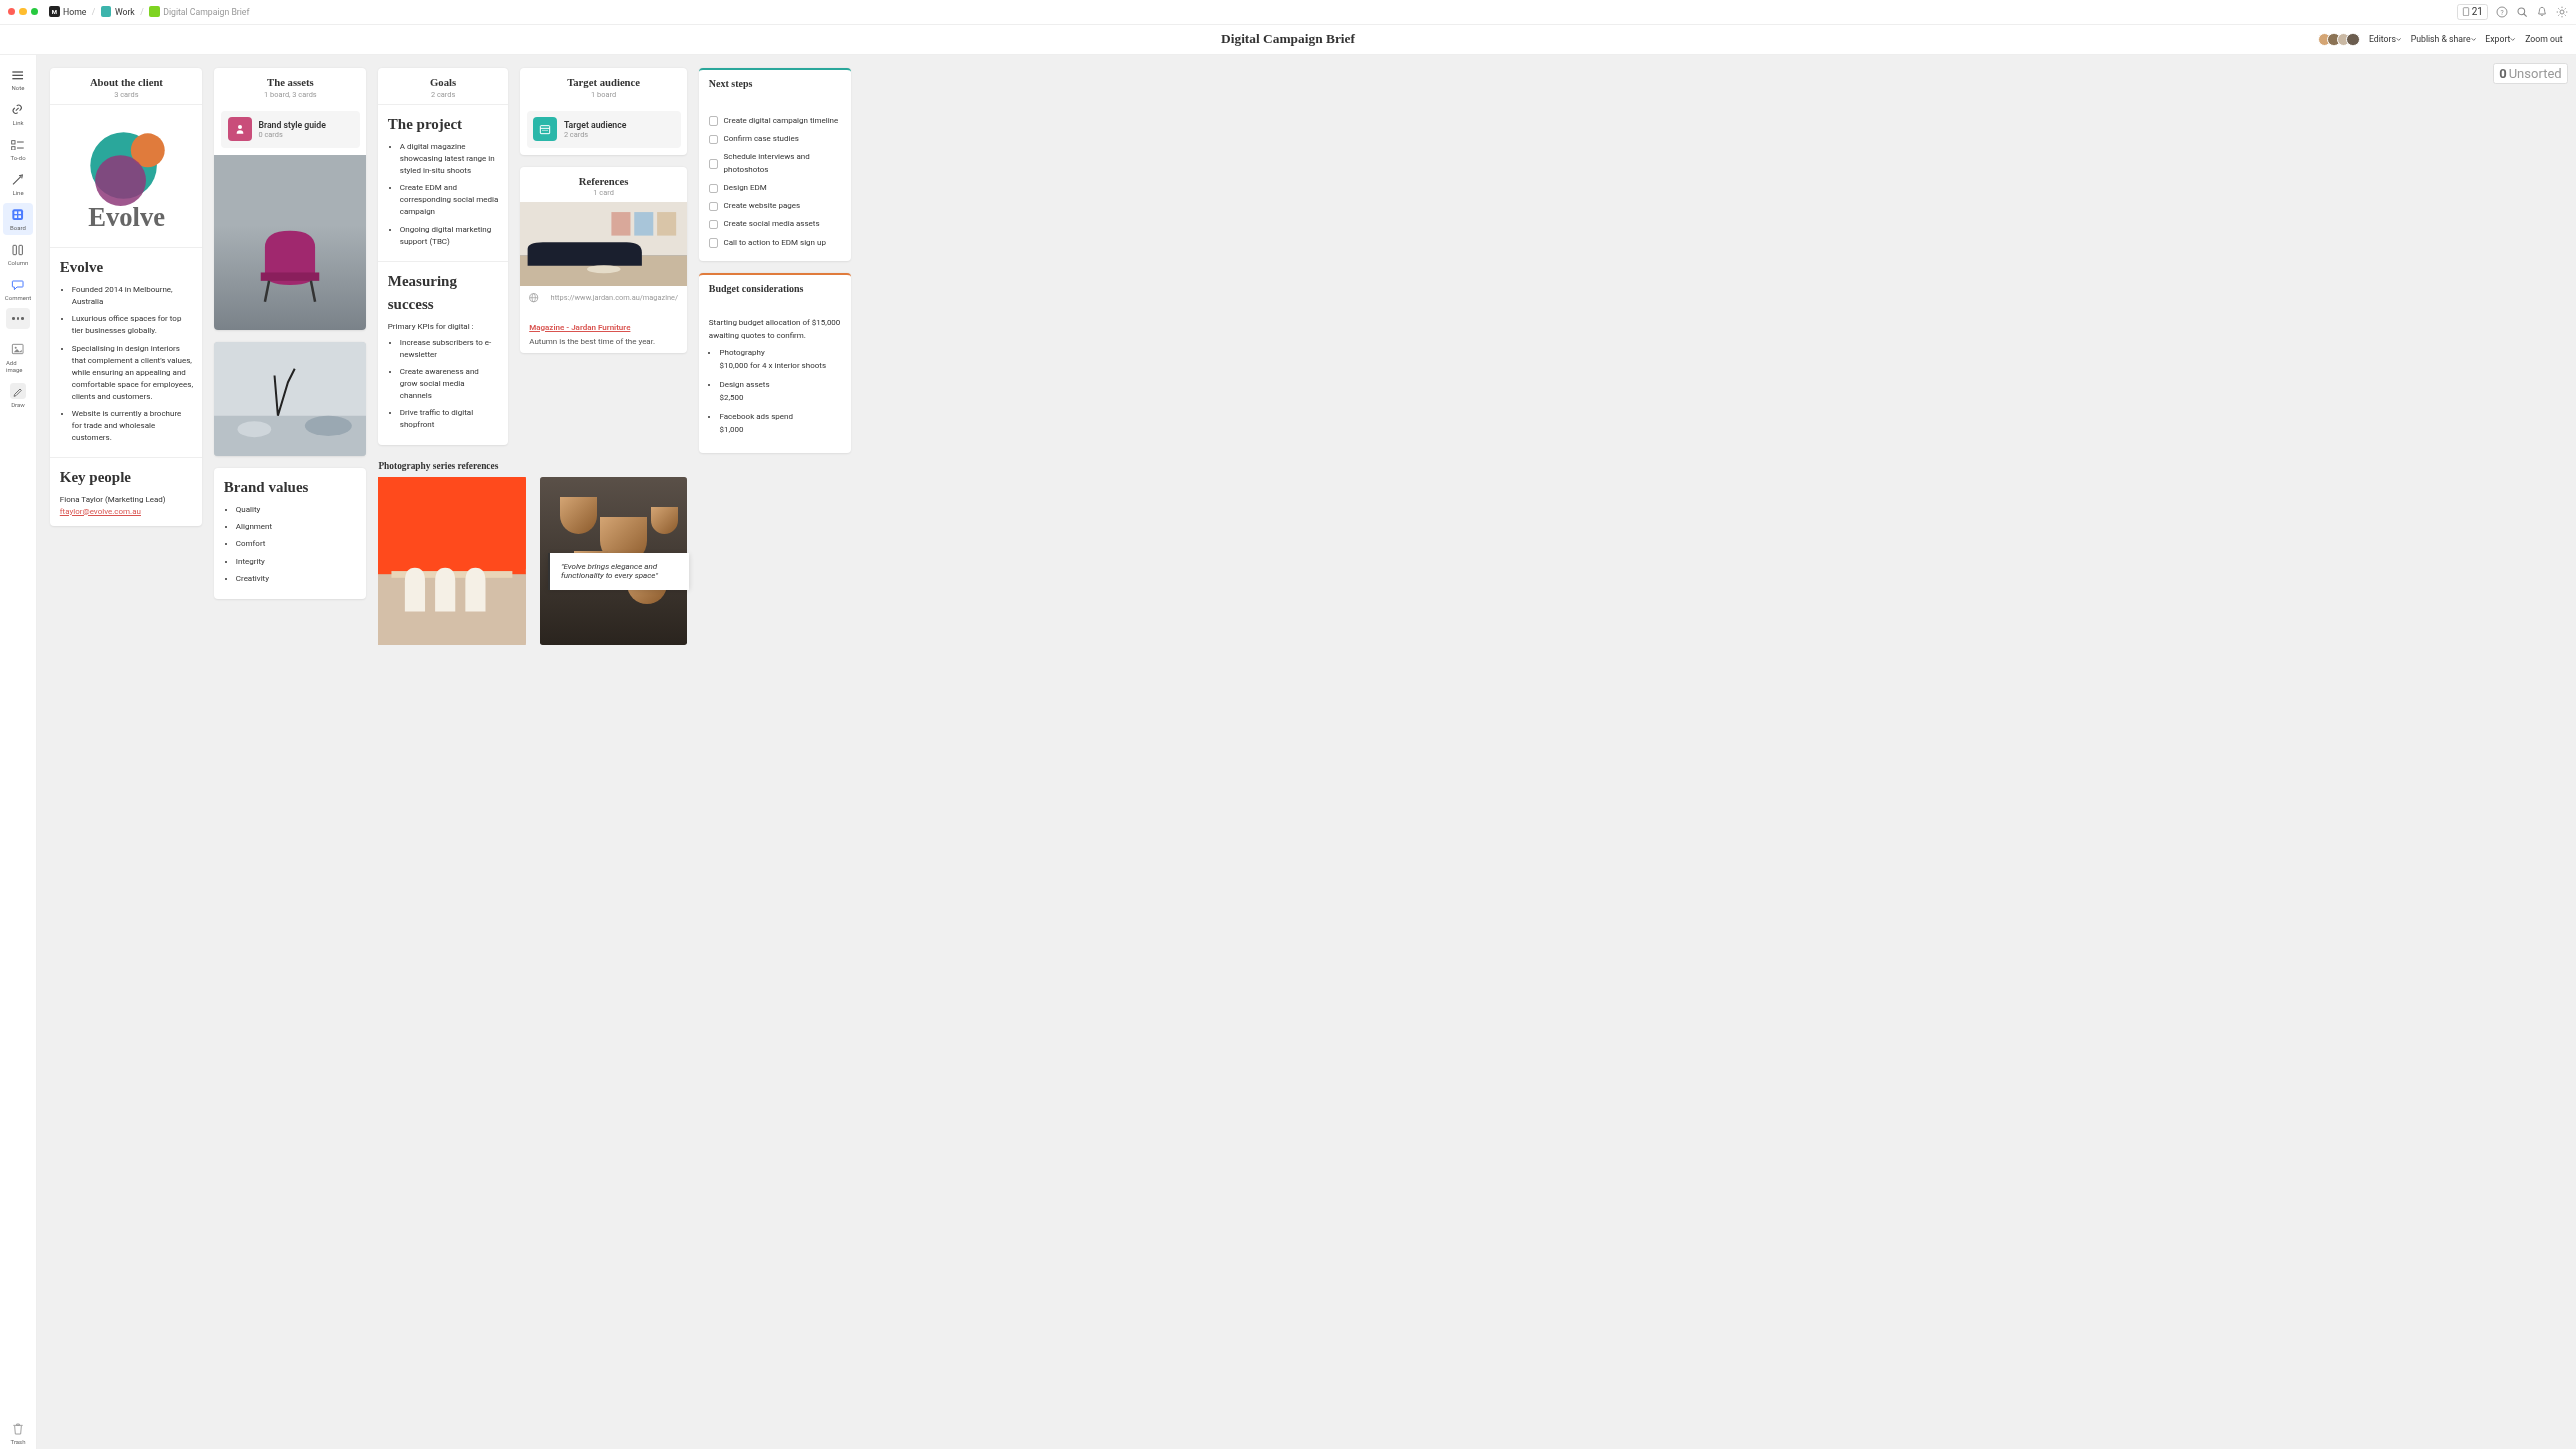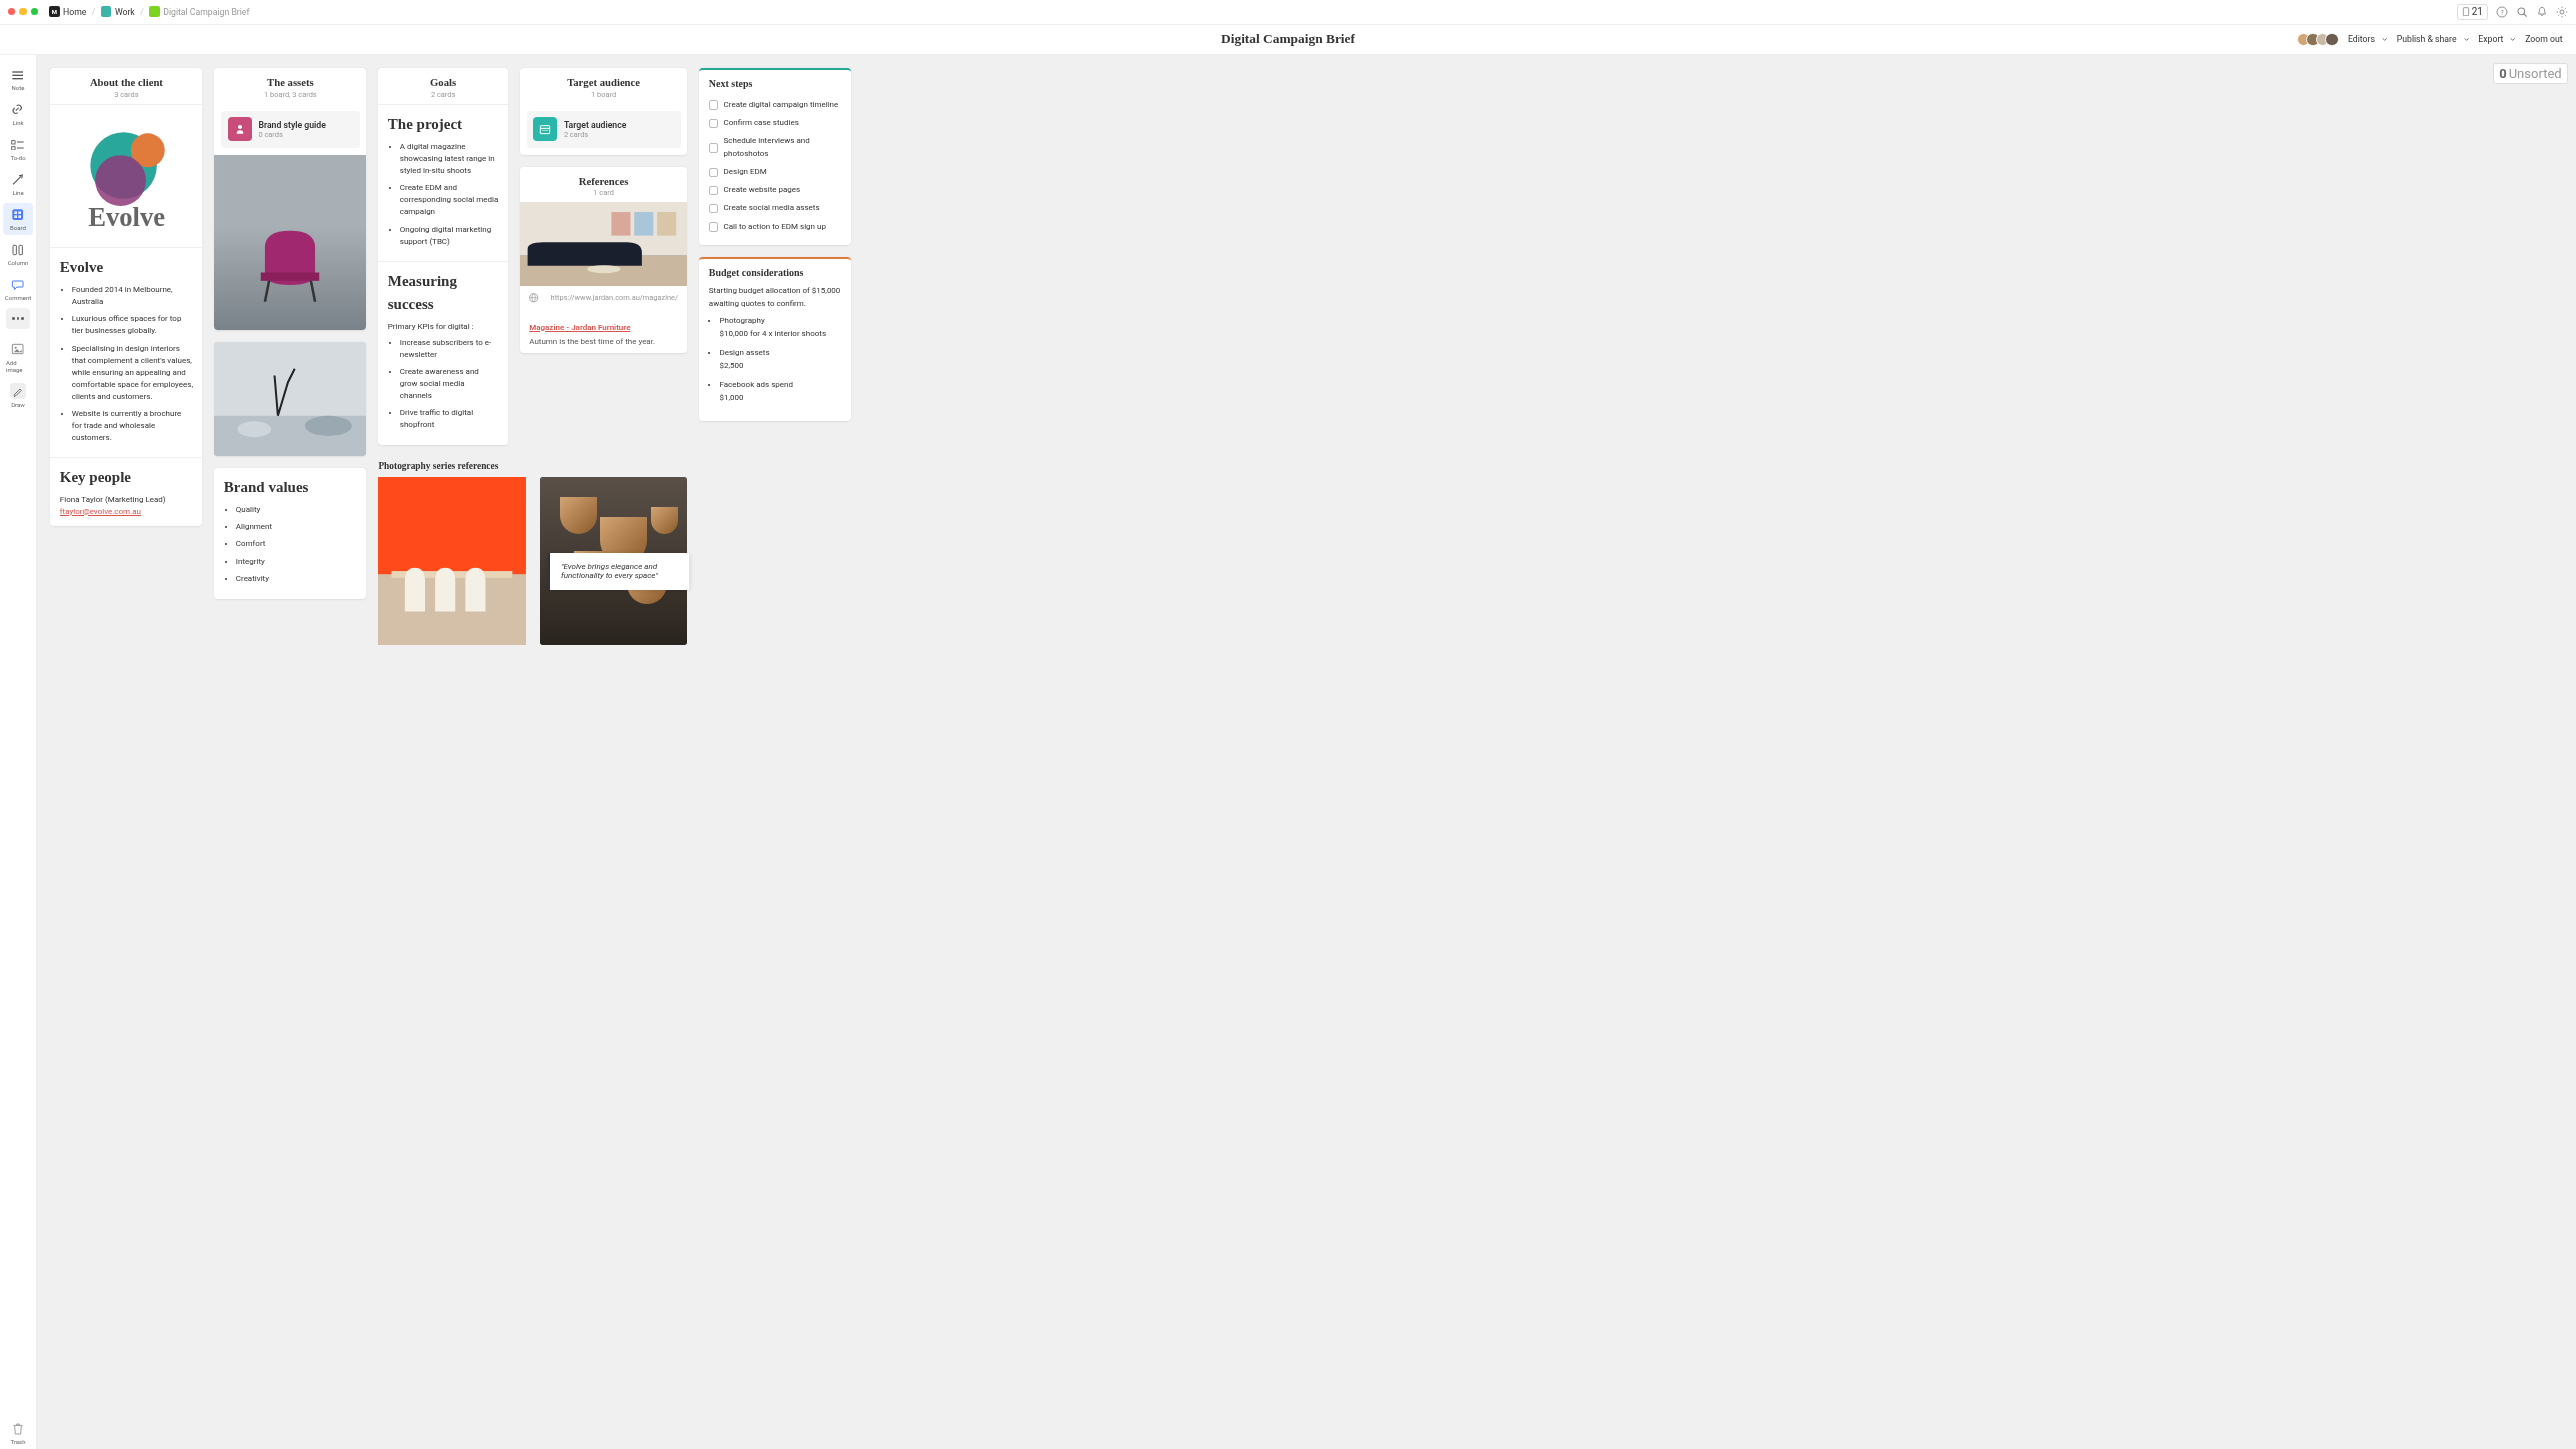--- a/index.html
+++ b/index.html
@@ -13,21 +13,21 @@
 .bc-badge { width: 10.7px; height: 10.7px; border-radius: 2px; display: flex; align-items: center; justify-content: center; font-size: 6px; color: #fff; font-weight: bold; }
 .bc-sep { color: #ccc; }
 .chrome-right { margin-left: auto; display: flex; align-items: center; gap: 8px; }
 .pill { display: flex; align-items: center; gap: 2px; border: 0.7px solid #ddd; border-radius: 2.7px; padding: 1.3px 4px; font-size: 10px; }
 
 .header { display: flex; align-items: center; padding: 6.7px 13.4px; background: #fff; border-bottom: 0.7px solid #eee; }
 .header-title { flex: 1; text-align: center; font-family: Georgia, serif; font-weight: bold; font-size: 13.4px; }
 .header-right { display: flex; align-items: center; gap: 9.4px; position: absolute; right: 13.4px; }
 .avatars { display: flex; }
 .avatar { width: 13.4px; height: 13.4px; border-radius: 50%; border: 1.3px solid #fff; margin-left: -4px; }
-.dropdown { display: flex; align-items: center; gap: 7px; font-size: 8.7px; cursor: pointer; }
+.dropdown { display: flex; align-items: center; gap: 0; font-size: 8.7px; cursor: pointer; }
 
 .main { display: flex; height: calc(100vh - 47px); }
 .sidebar { width: 37px; background: #fff; border-right: 0.7px solid #eee; display: flex; flex-direction: column; align-items: center; padding: 8px 0; gap: 2.7px; }
 .tool { display: flex; flex-direction: column; align-items: center; gap: 1.3px; padding: 4px 2.7px; border-radius: 4px; cursor: pointer; font-size: 6px; color: #666; width: 29.5px; }
 .tool.active { background: #e8f0ff; }
 .tool-icon { width: 16px; height: 16px; display: flex; align-items: center; justify-content: center; }
 .tool-dots { display: flex; gap: 2px; padding: 5.4px; }
 .tool-dots span { width: 2.7px; height: 2.7px; background: #666; border-radius: 50%; }
 .trash { margin-top: auto; }
 
@@ -71,21 +71,21 @@
 .quote-box { position: absolute; top: 45%; left: 55%; background: #fff; padding: 9.4px 10.7px; font-size: 8px; font-style: italic; box-shadow: 0 1.3px 5.4px rgba(0,0,0,0.15); width: 141px; border-left: 2px solid #333; z-index: 5; }
 
 .ref-text { padding: 6.7px 9.4px; font-size: 8px; }
 .ref-link { color: #d9534f; font-weight: 600; }
 .ref-url { color: #999; font-size: 7.4px; }
 
 .sidebar-card { background: #fff; border-radius: 4px; box-shadow: 0 0.7px 2px rgba(0,0,0,0.08); overflow: hidden; }
 .sidebar-card.teal { border-top: 2.7px solid #2aa79b; }
 .sidebar-card.orange { border-top: 2.7px solid #e07b3c; }
 .sc-title { font-family: Georgia, serif; font-weight: bold; font-size: 10px; padding: 8px 9.4px 4px; }
-.sc-body { padding: 2.7px 9.4px 9.4px; font-size: 8px; line-height: 1.6; }
+.sc-body { padding: 2.7px 9.4px 9.4px; font-size: 8px; line-height: 1.6; margin-top: 16px; }
 .check-item { display: flex; align-items: center; gap: 5.4px; padding: 2.7px 0; }
 .checkbox { width: 9.4px; height: 9.4px; border: 1px solid #bbb; border-radius: 2px; flex-shrink: 0; }
 .sc-body ul { padding-left: 10.7px; margin-top: 4px; }
 .sc-body li { margin-bottom: 6.7px; }
 
 .photo-title { font-family: Georgia, serif; font-weight: bold; font-size: 9.4px; margin-bottom: 6.7px; margin-top: 4px; }
 .lamp { position: absolute; border-radius: 0 0 50% 50%; background: linear-gradient(135deg, #d4a574, #8b5a2b); }
 a { color: #d9534f; }
 </style>
 </head>

